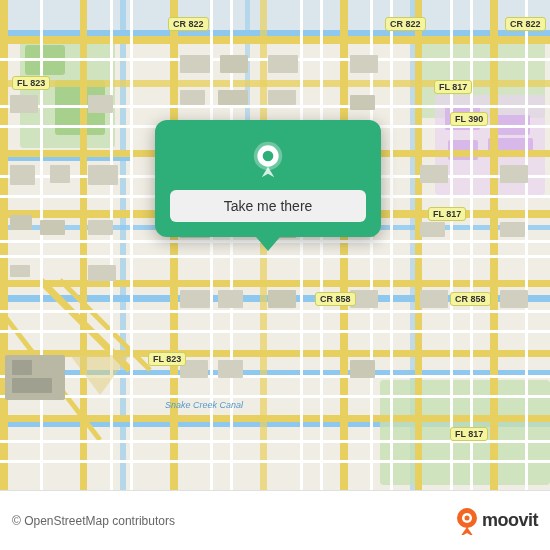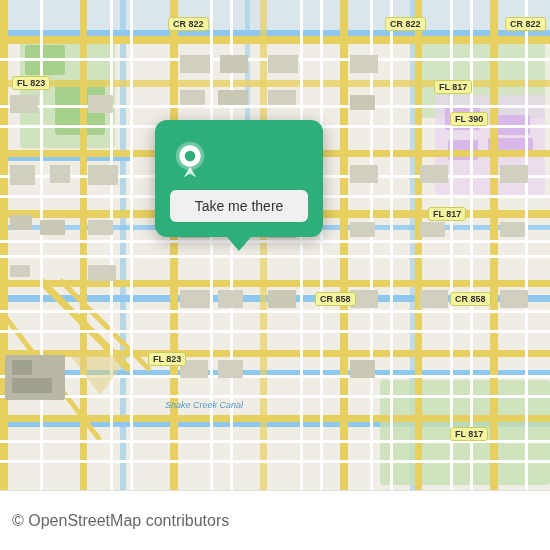--- a/index.html
+++ b/index.html
@@ -31,27 +31,27 @@
       font-weight: bold;
       color: #333;
       white-space: nowrap;
     }
 
     
     #popup-card {
       position: absolute;
       top: 120px;
       left: 155px;
-      width: 168px;
+      width: 226px;
       background: #2eaf7a;
       border-radius: 12px;
       padding: 20px 15px 15px;
       display: flex;
       flex-direction: column;
-      align-items: flex-start;
+      align-items: center;
       box-shadow: 0 4px 16px rgba(0,0,0,0.3);
     }
 
     #popup-card::after {
       content: '';
       position: absolute;
       bottom: -14px;
       left: 50%;
       transform: translateX(-50%);
       width: 0;
@@ -92,21 +92,21 @@
       padding: 0 12px;
     }
 
     .bottom-left {
       display: flex;
       flex-direction: column;
       gap: 2px;
     }
 
     .osm-attribution {
-      font-size: 16px;
+      font-size: 12px;
       color: #666;
     }
 
     .location-name {
       font-size: 14px;
       font-weight: bold;
       color: #222;
     }
 
     
@@ -297,13 +297,23 @@
       <path d="M20 30 L13 42 L20 38 L27 42 Z" fill="white" opacity="0.8"></path>
     </svg>
     <button class="popup-button">Take me there</button>
   </div>
 </div>
 
 <div id="bottom-bar">
   <div class="bottom-left">
     <span class="osm-attribution">© OpenStreetMap contributors</span>
   </div>
+  <div class="moovit-logo">
+
+    <svg class="moovit-pin" viewBox="0 0 22 28">
+      <ellipse cx="11" cy="11" rx="10" ry="10" fill="#f26522"></ellipse>
+      <path d="M11 20 L4 30 L11 26 L18 30 Z" fill="#f26522"></path>
+      <circle cx="11" cy="11" r="5" fill="white"></circle>
+      <circle cx="11" cy="11" r="2.5" fill="#f26522"></circle>
+    </svg>
+    <span class="moovit-text">moovit</span>
+  </div>
 </div>
 
 </body></html>

